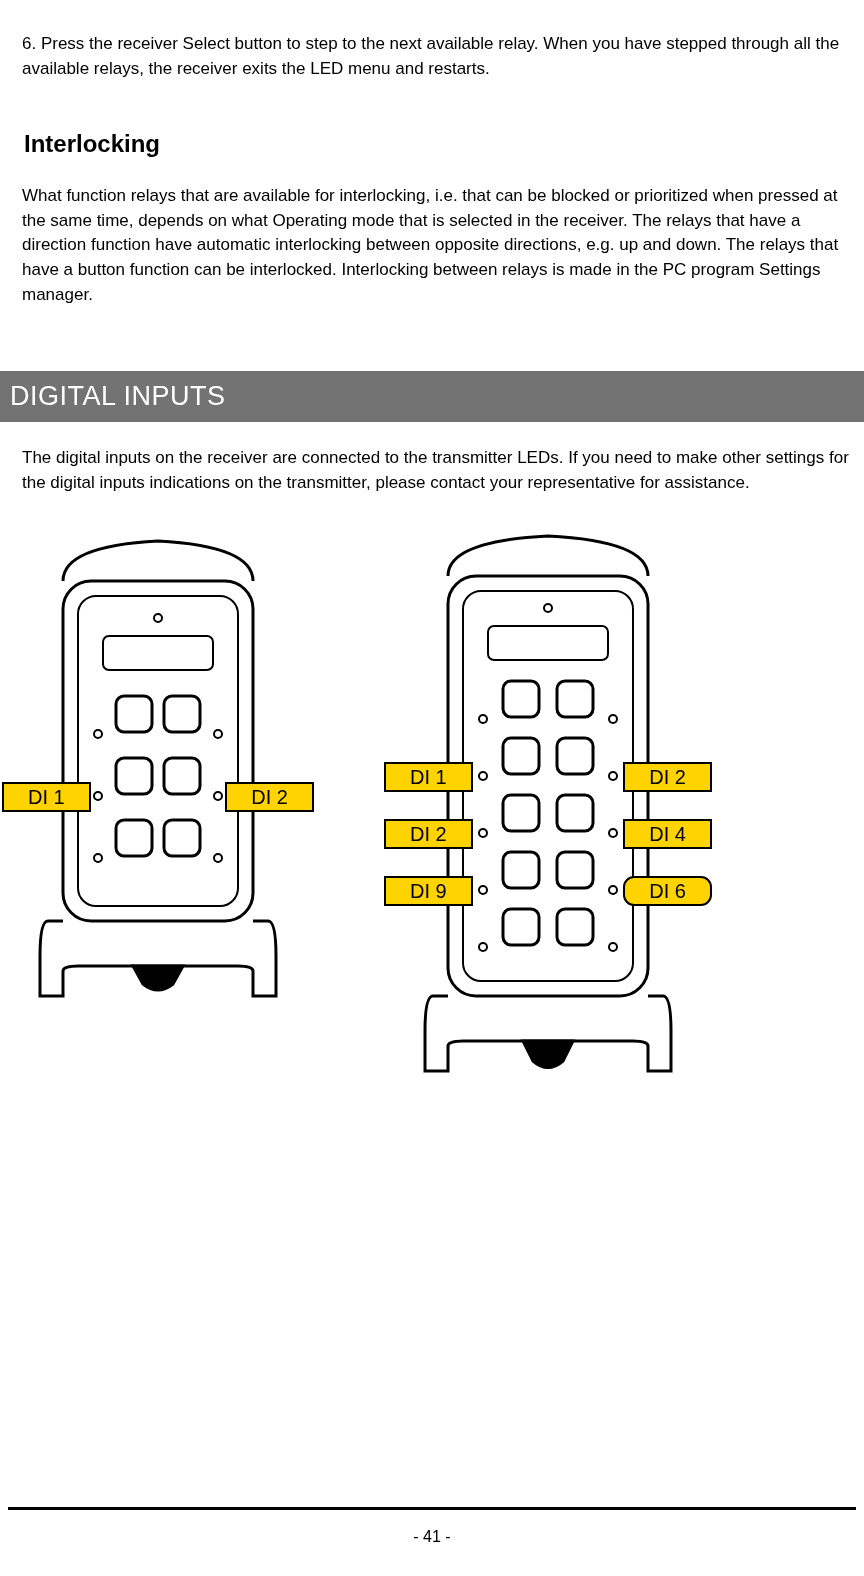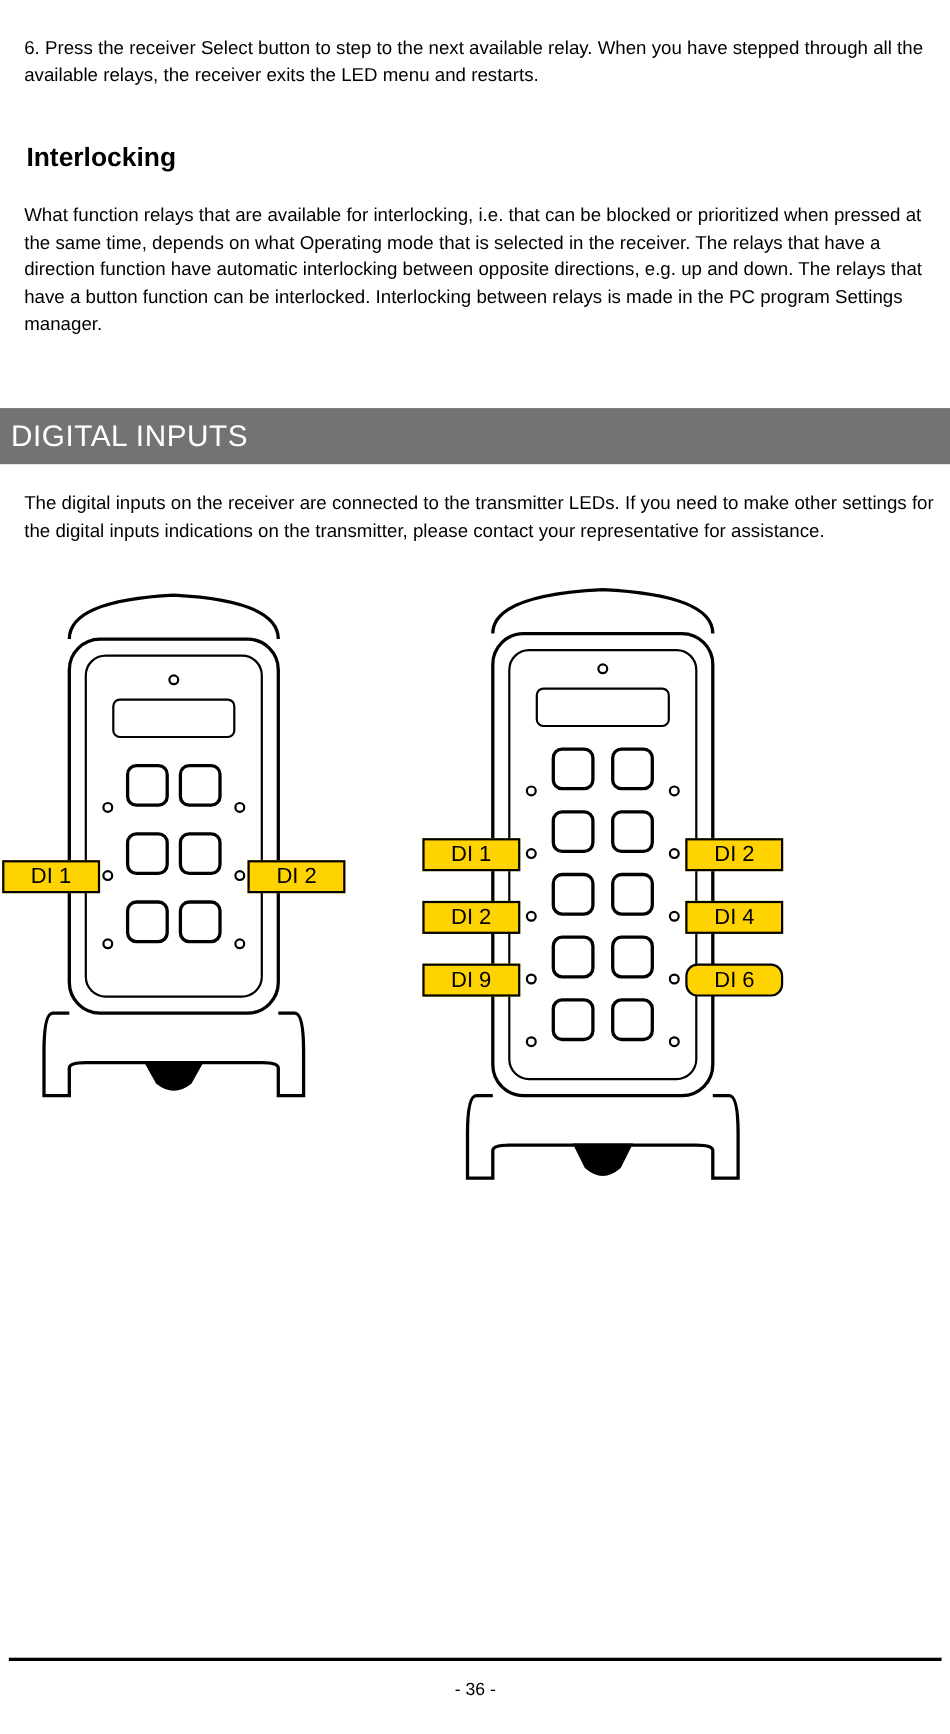--- a/index.html
+++ b/index.html
@@ -165,13 +165,13 @@
     <span class="di-label" style="right:-4px; top:236px;">DI 2</span>
     <span class="di-label" style="left:-4px; top:293px;">DI 2</span>
     <span class="di-label" style="right:-4px; top:293px;">DI 4</span>
     <span class="di-label" style="left:-4px; top:350px;">DI 9</span>
     <span class="di-label" style="right:-4px; top:350px;border-radius:11px;">DI 6</span>
   </div>
 
 </div>
 
 <div class="rule"></div>
-<div class="footer">- 36 -</div>
+<div class="footer">- 41 -</div>
 
 </body></html>

